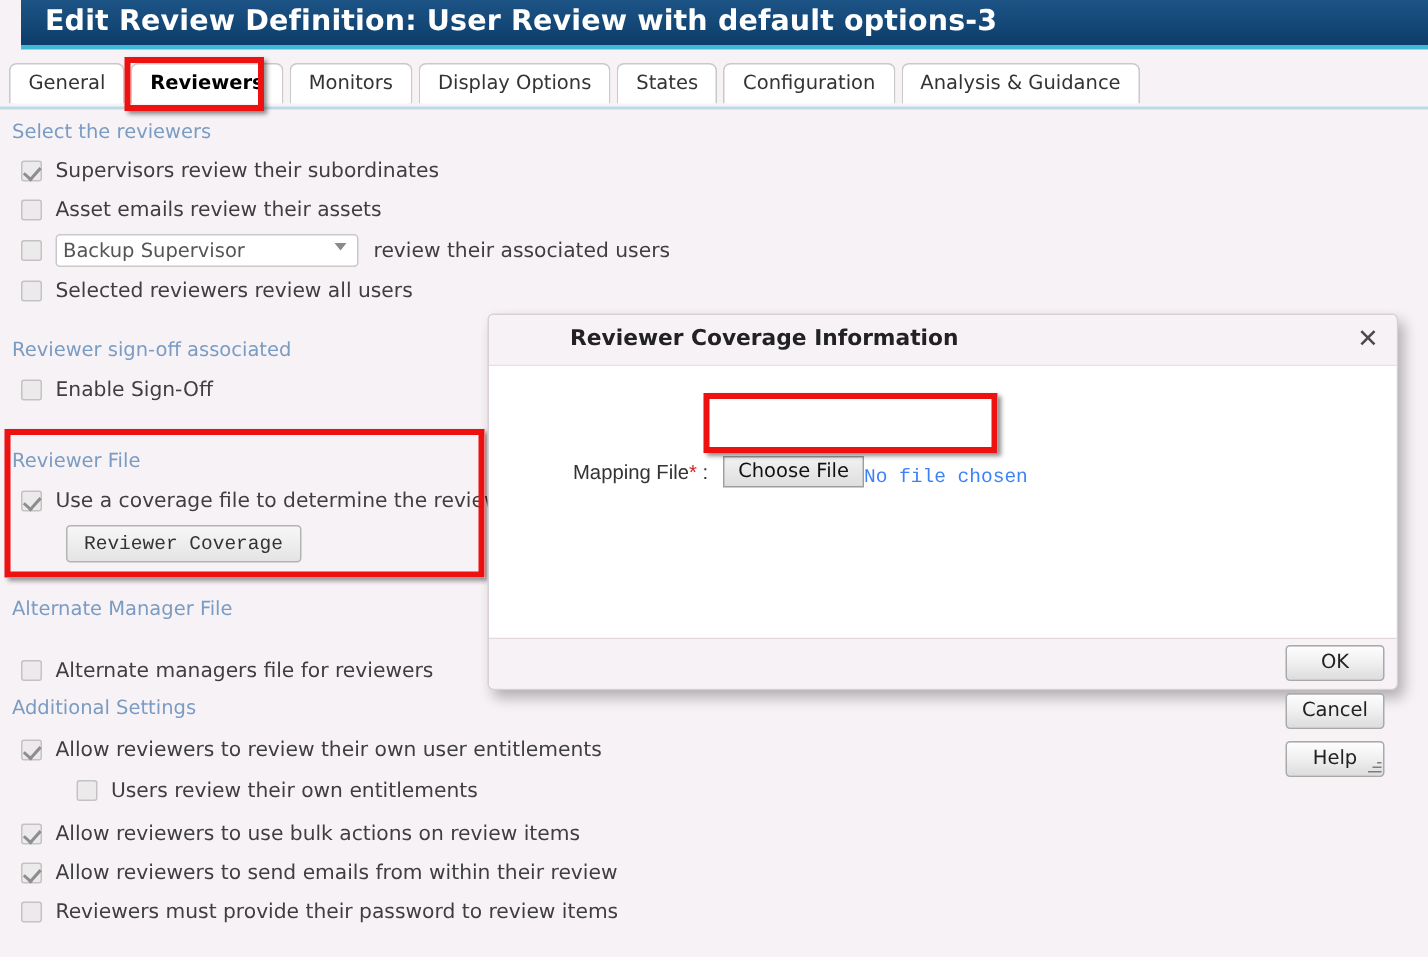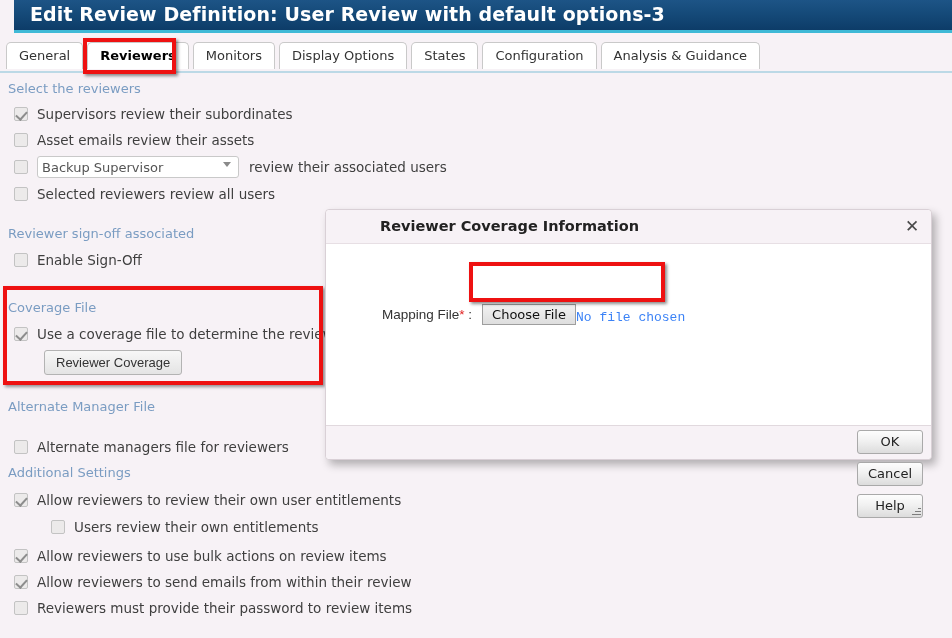--- a/index.html
+++ b/index.html
@@ -120,21 +120,21 @@
     pointer-events: none;
   }
 
   .btn-grey {
     background: linear-gradient(to bottom,#f7f7f7 0%,#e4e4e4 100%);
     border: 1px solid #b3b3b3;
     border-radius: 3px;
     font-size: 13px;
     color: #333;
     padding: 4px 11px;
-    font-family: Liberation Sans, sans-serif;
+    font-family: Liberation Mono, monospace;
     cursor: pointer;
   }
 
   
   .abs { position: absolute; }
 
   
   .coverage-box {
     position: absolute; left: 3px; top: 286px;
     width: 320px; height: 99px;
@@ -303,21 +303,21 @@
       <span class="lbl">Selected reviewers review all users</span>
     </div>
 
     <div class="section-title abs" style="left:8px; top:152px;">Reviewer sign-off associated</div>
 
     <div class="row abs" style="left:14px; top:178px;">
       <span class="cb"></span>
       <span class="lbl">Enable Sign-Off</span>
     </div>
 
-    <div class="section-title abs" style="left:8px; top:226px;">Coverage File</div>
+    <div class="section-title abs" style="left:8px; top:226px;">Reviewer File</div>
 
     <div class="row abs" style="left:14px; top:252px;">
       <span class="cb checked"></span>
       <span class="lbl">Use a coverage file to determine the reviewers</span>
     </div>
 
     <button class="btn-grey abs" style="left:44px; top:276px;">Reviewer Coverage</button>
 
     <div class="section-title abs" style="left:8px; top:325px;">Alternate Manager File</div>
 

